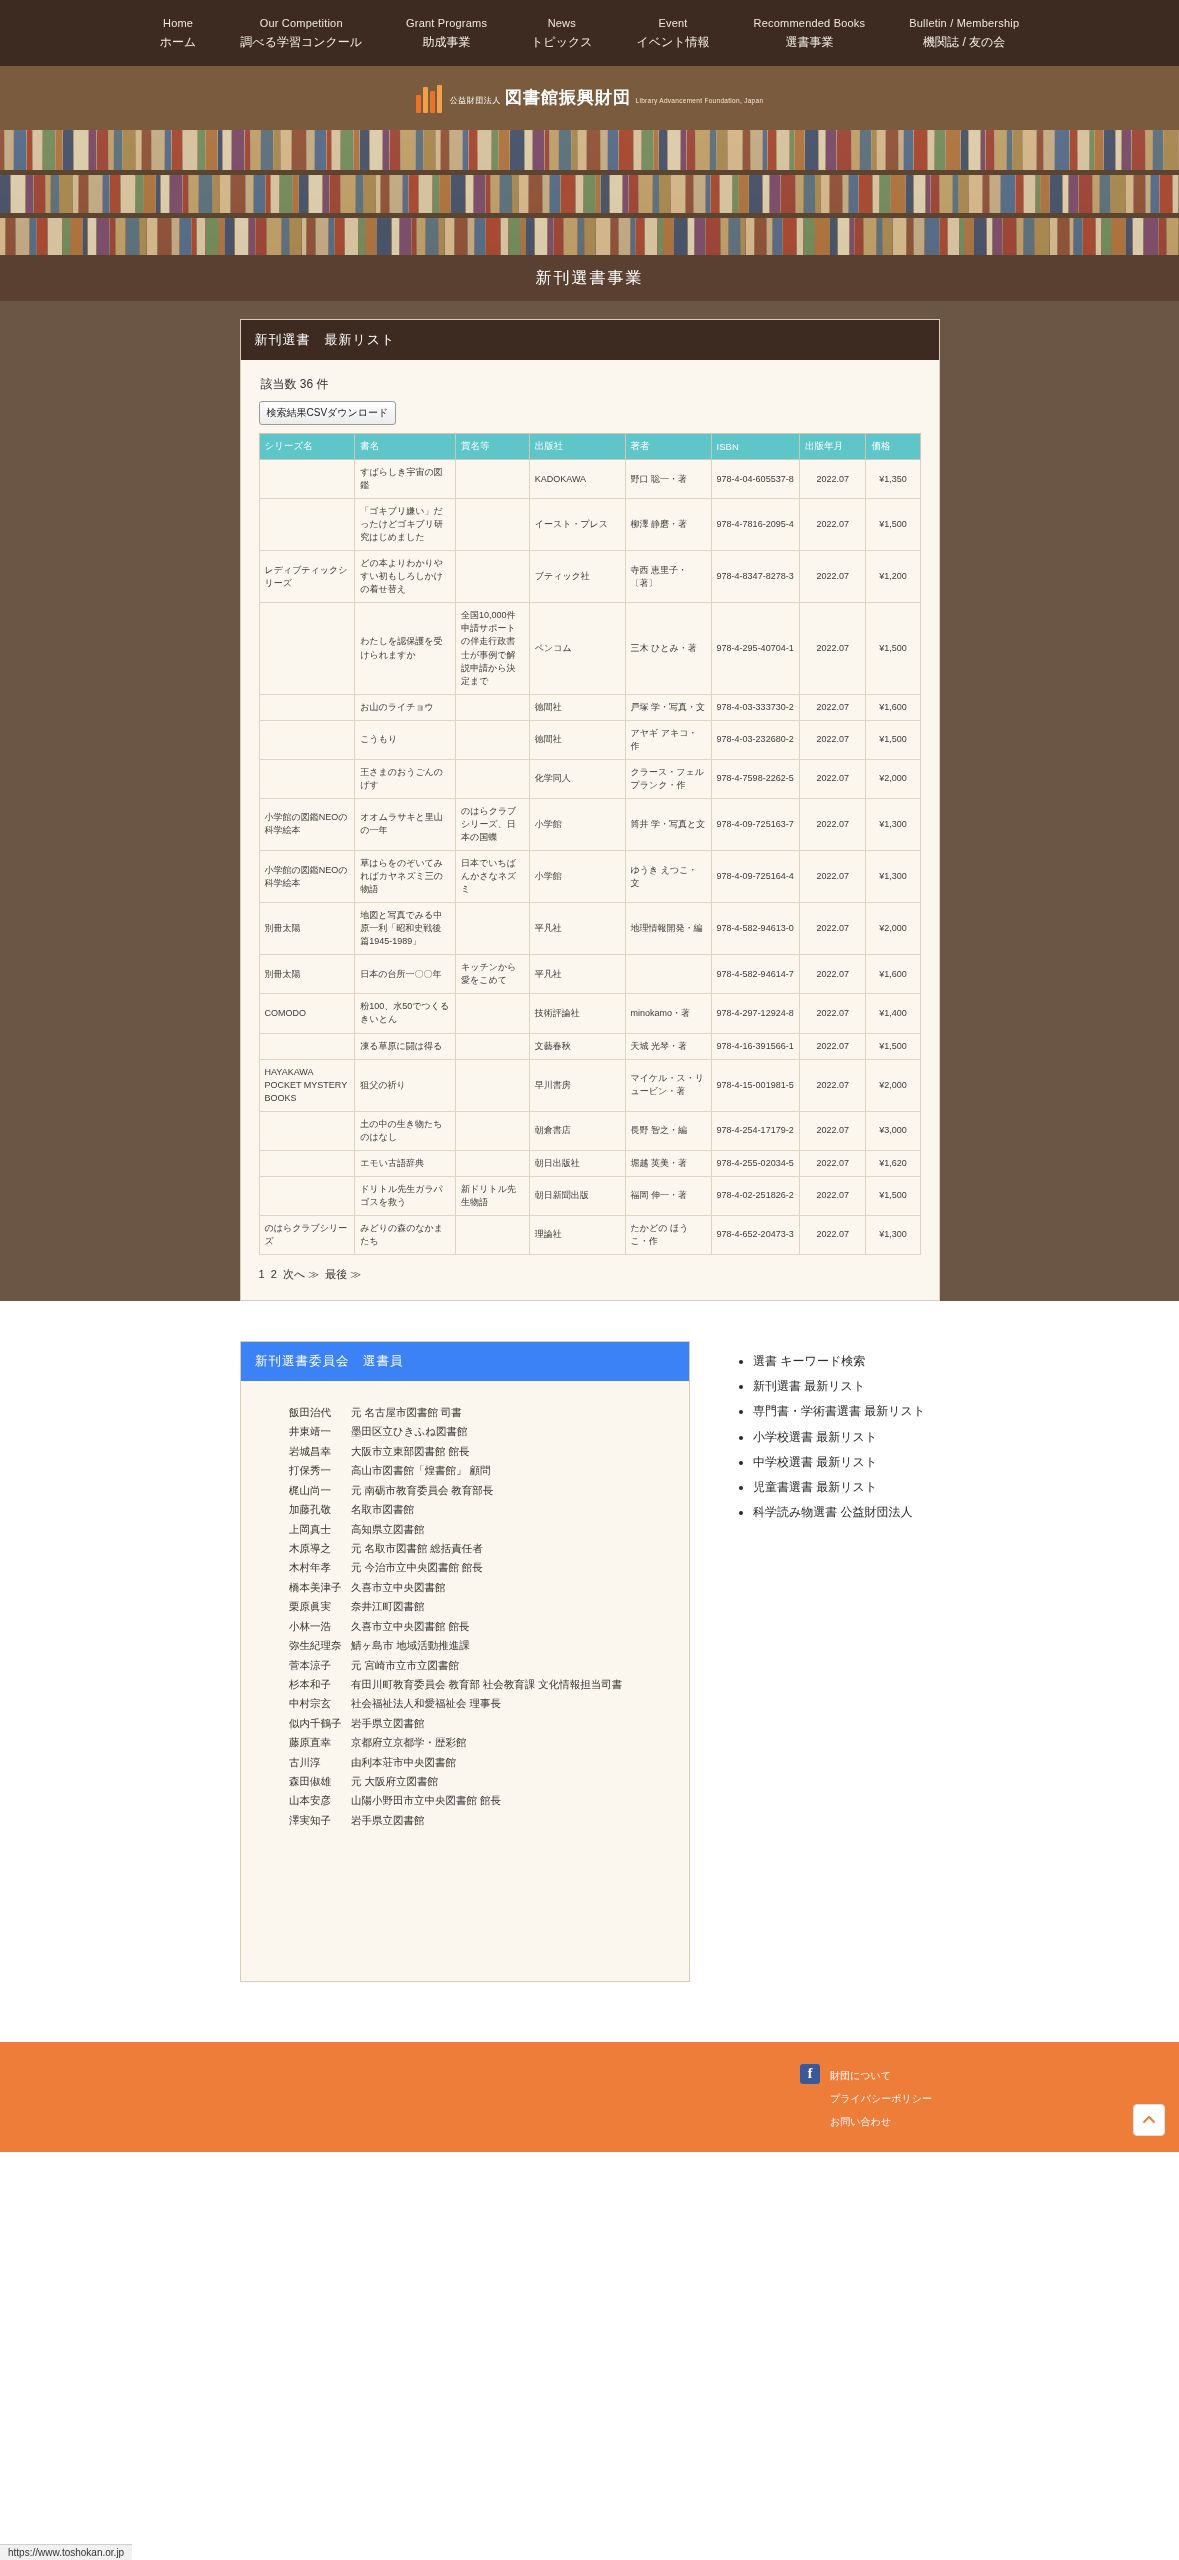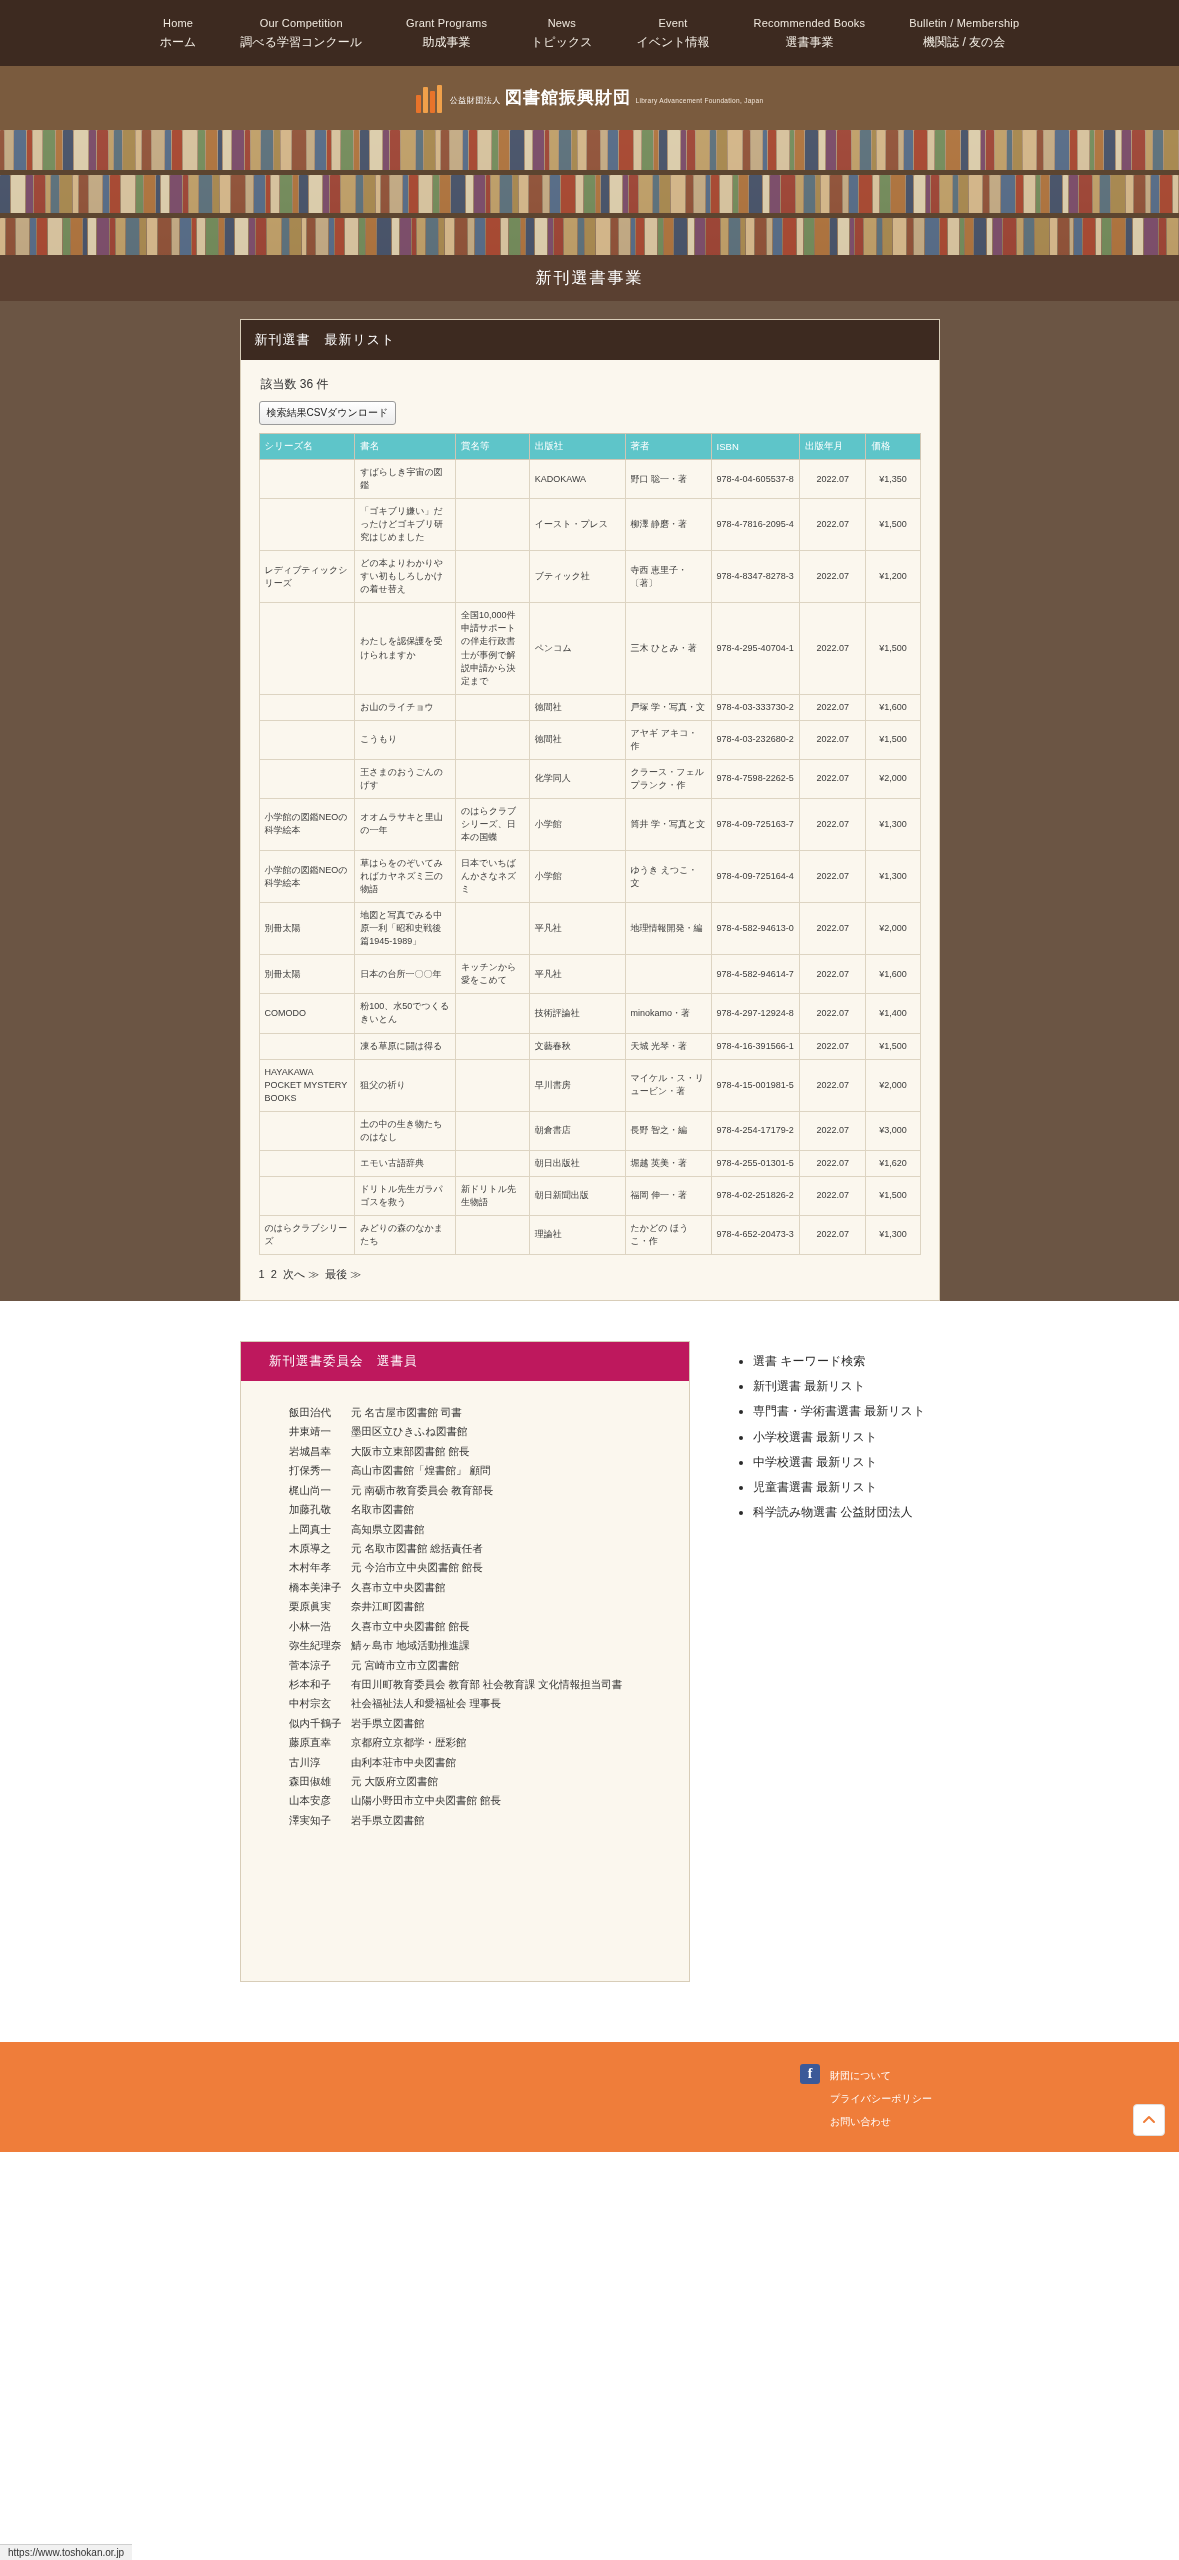--- a/index.html
+++ b/index.html
@@ -142,21 +142,21 @@
     background:#fff;
     gap: 0;
   }
   .committee {
     width: 450px;
     margin-left: 240px;
     border:1px solid #d8cdb8;
     background:#fbf7ee;
   }
   .committee-head {
-    background:#be185d; color:#fff; font-size:12.5px; padding:11px 28px; letter-spacing:1px;
+    background:#3b82f6; color:#fff; font-size:12.5px; padding:11px 14px; letter-spacing:1px;
   }
   .committee-body { padding: 22px 0 22px 48px; min-height: 600px; }
   .member { font-size: 10.5px; line-height: 1.85; color:#333; white-space: nowrap; }
   .member b { font-weight: normal; display:inline-block; width: 62px; }
 
   .links { margin-left: 45px; padding-top: 8px; }
   .links ul { margin:0; padding-left: 18px; }
   .links li { font-size: 12px; line-height: 2.1; color:#2a2a2a; }
   .links li span { cursor:pointer; }
 
@@ -781,21 +781,21 @@
               <td class="c-isbn">978-4-254-17179-2</td>
               <td class="c-date">2022.07</td>
               <td class="c-price">¥3,000</td>
             </tr>
             <tr>
               <td class="c-series"></td>
               <td class="c-title">エモい古語辞典</td>
               <td class="c-award"></td>
               <td class="c-pub">朝日出版社</td>
               <td class="c-author">堀越 英美・著</td>
-              <td class="c-isbn">978-4-255-01301-5</td>
+              <td class="c-isbn">978-4-255-02034-5</td>
               <td class="c-date">2022.07</td>
               <td class="c-price">¥1,620</td>
             </tr>
             <tr>
               <td class="c-series"></td>
               <td class="c-title">ドリトル先生ガラパゴスを救う</td>
               <td class="c-award">新ドリトル先生物語</td>
               <td class="c-pub">朝日新聞出版</td>
               <td class="c-author">福岡 伸一・著</td>
               <td class="c-isbn">978-4-02-251826-2</td>

